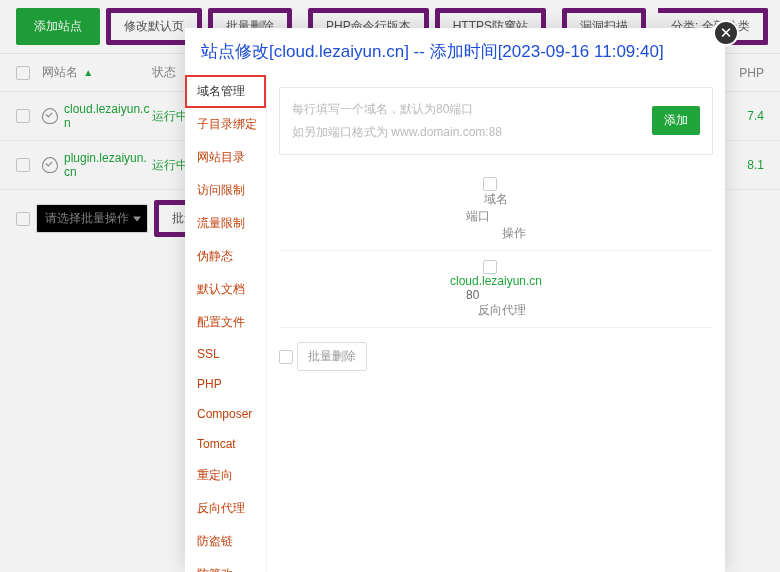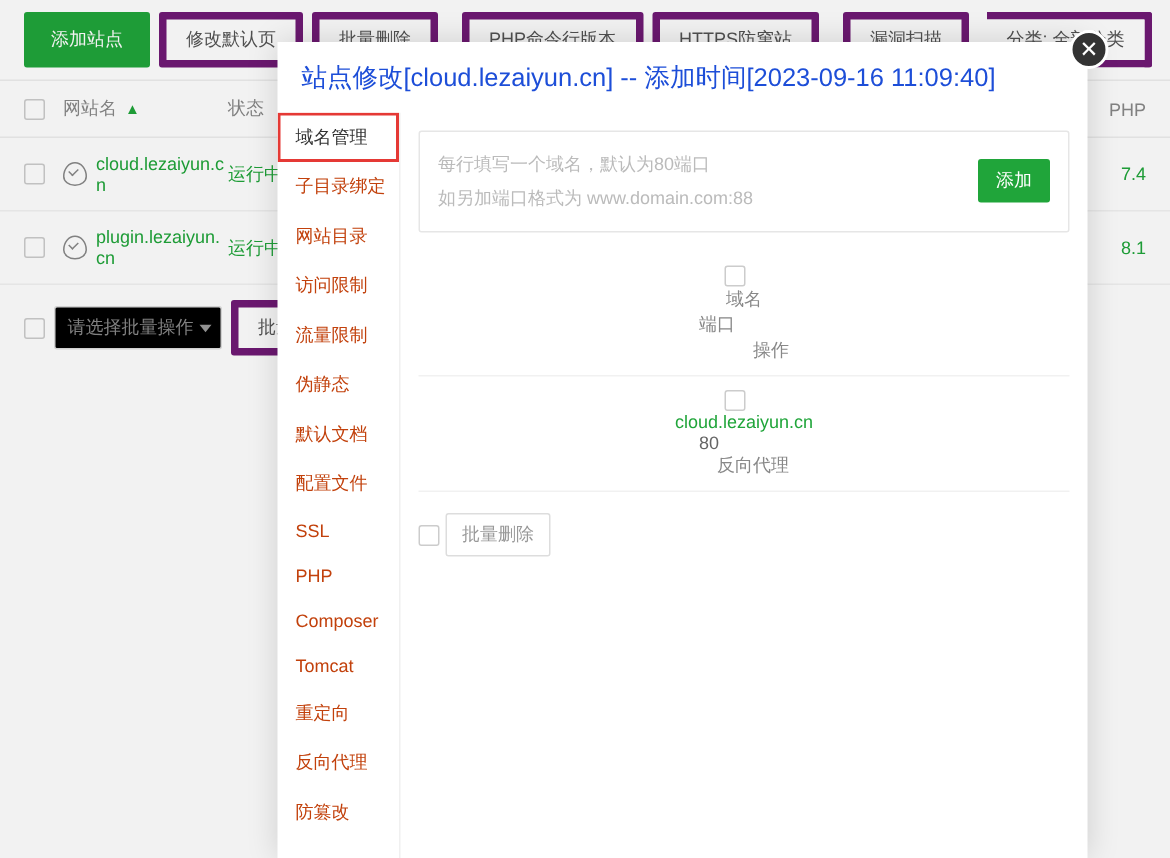--- a/index.html
+++ b/index.html
@@ -337,20 +337,21 @@
         <div class="side-tab">流量限制</div>
         <div class="side-tab">伪静态</div>
         <div class="side-tab">默认文档</div>
         <div class="side-tab">配置文件</div>
         <div class="side-tab">SSL</div>
         <div class="side-tab">PHP</div>
         <div class="side-tab">Composer</div>
         <div class="side-tab">Tomcat</div>
         <div class="side-tab">重定向</div>
         <div class="side-tab">反向代理</div>
+        <div class="side-tab">防盗链</div>
         <div class="side-tab">防篡改</div>
 
       </div>
 
       <div class="pane">
         <div class="domain-box">
           <div class="domain-hints">
             <div class="hint-line">每行填写一个域名，默认为80端口</div>
             <div class="hint-line">如另加端口格式为 www.domain.com:88</div>
           </div>

